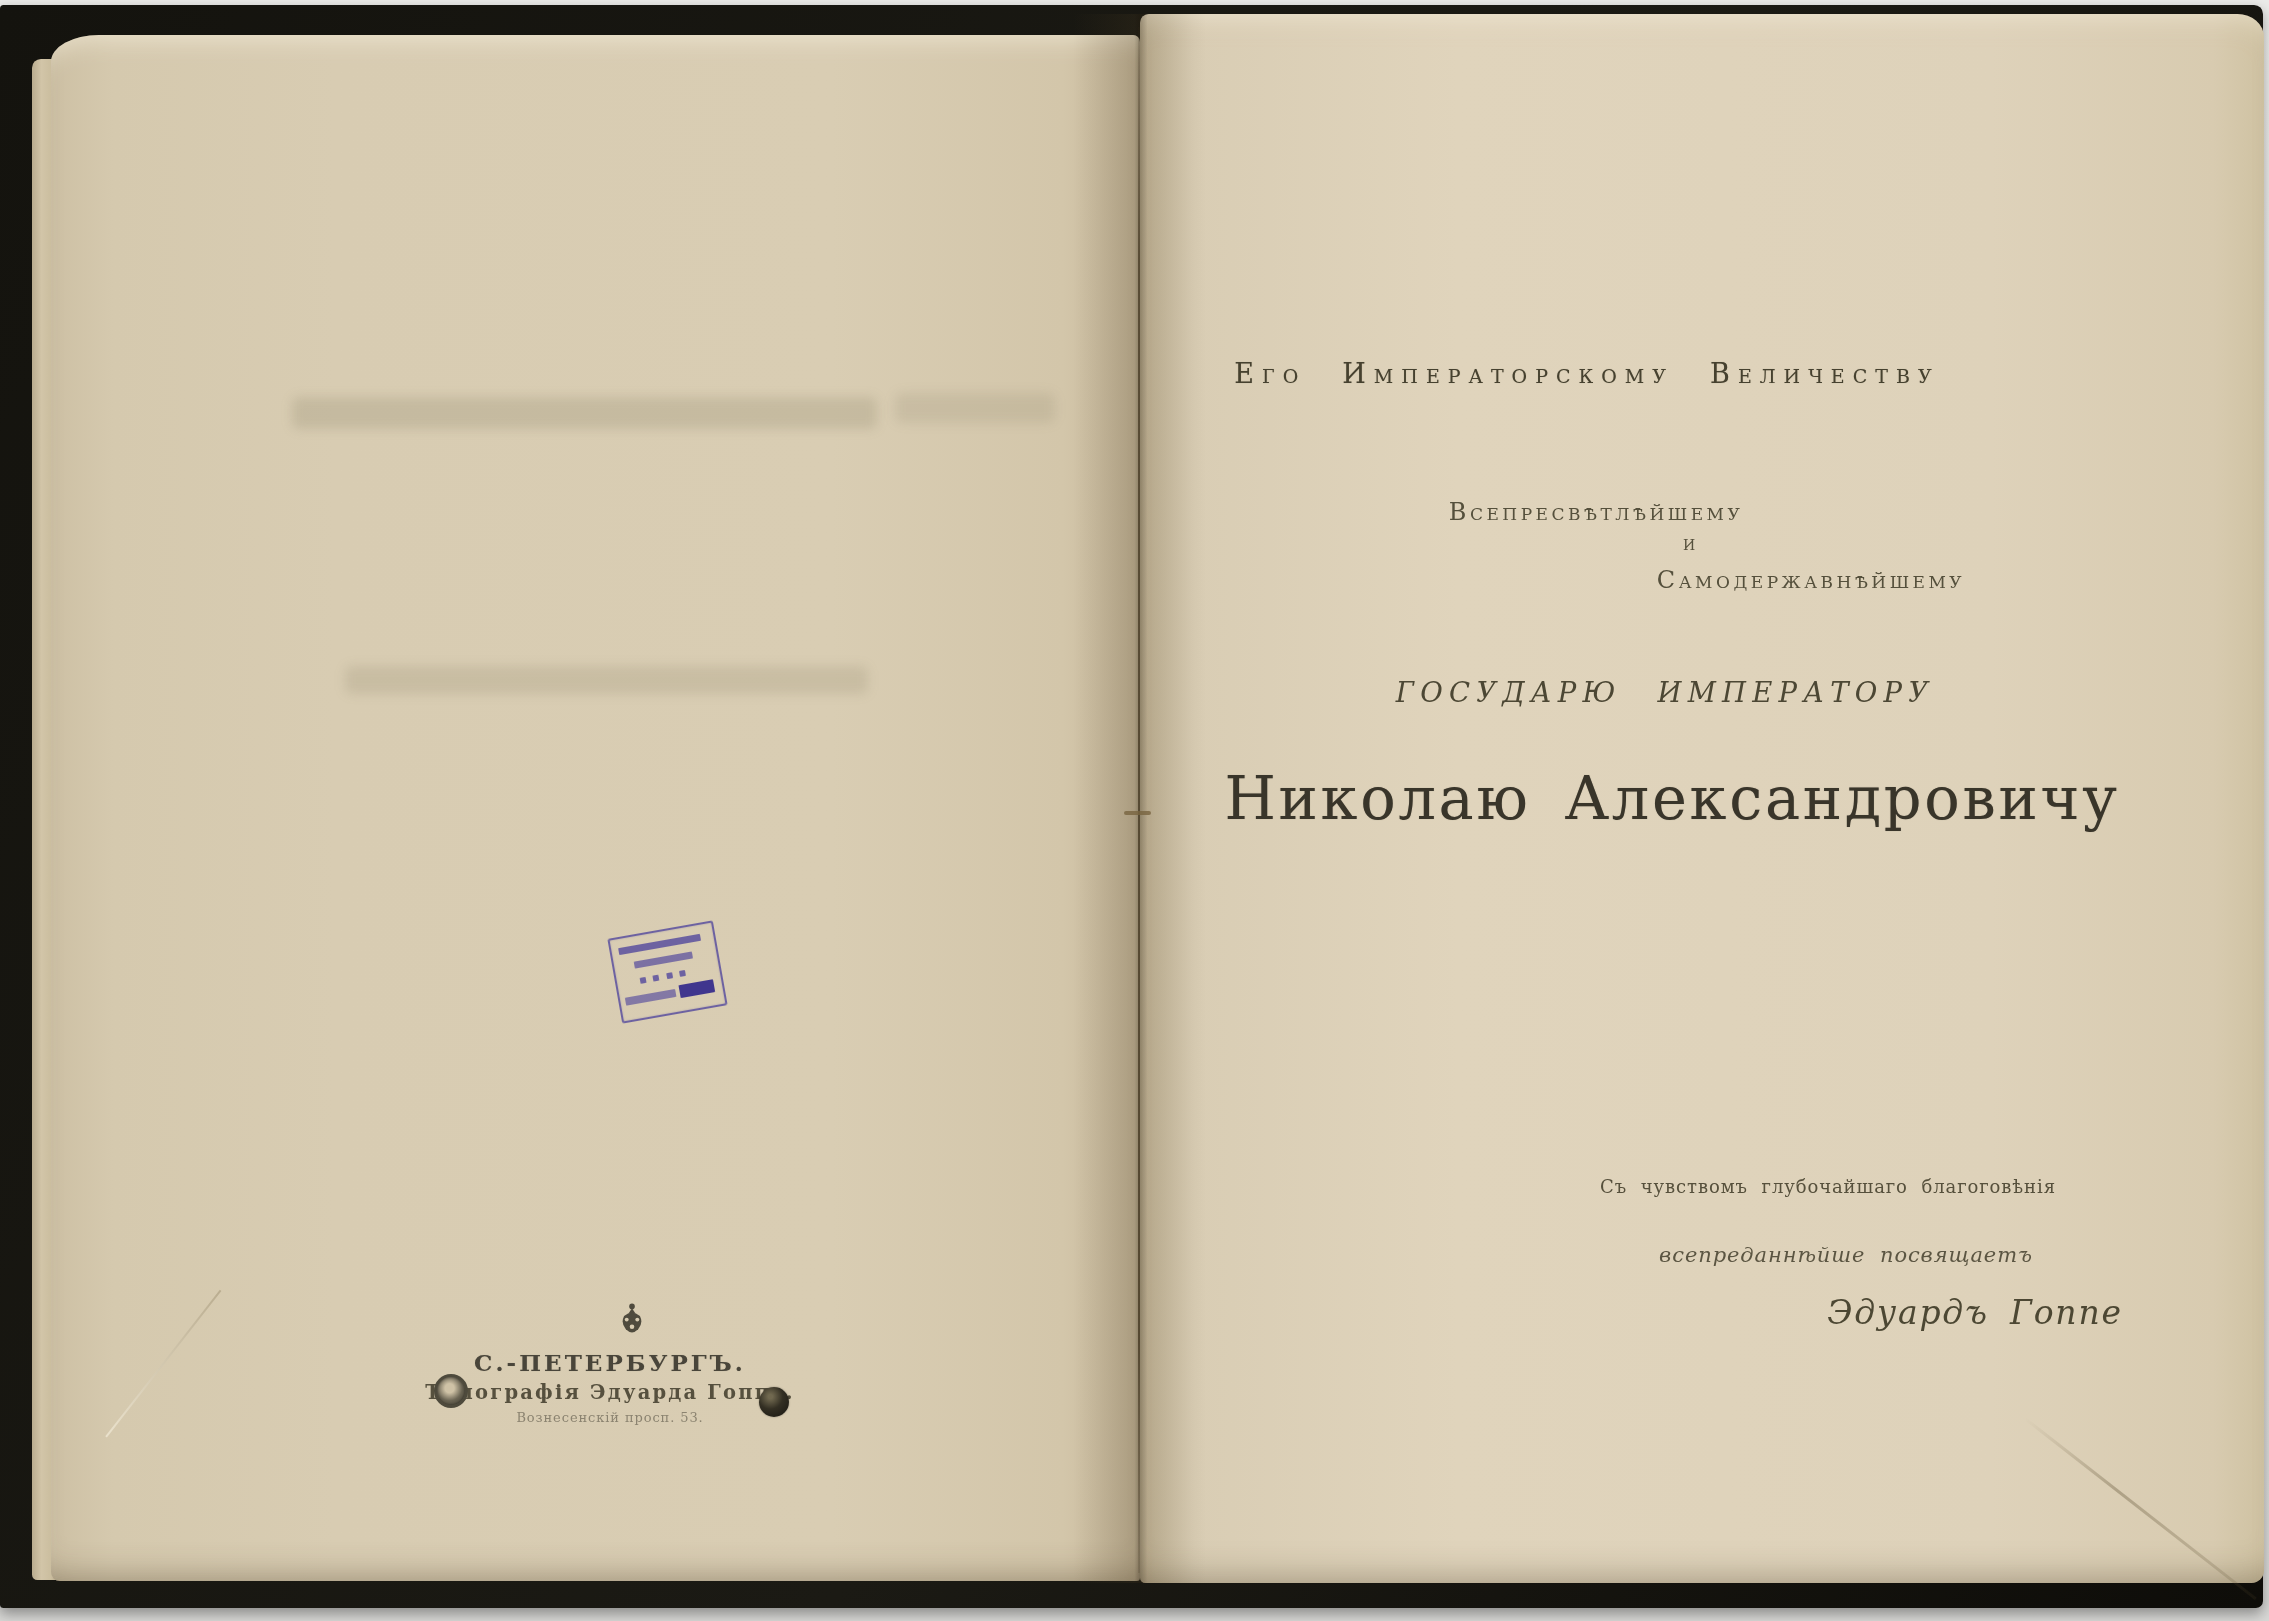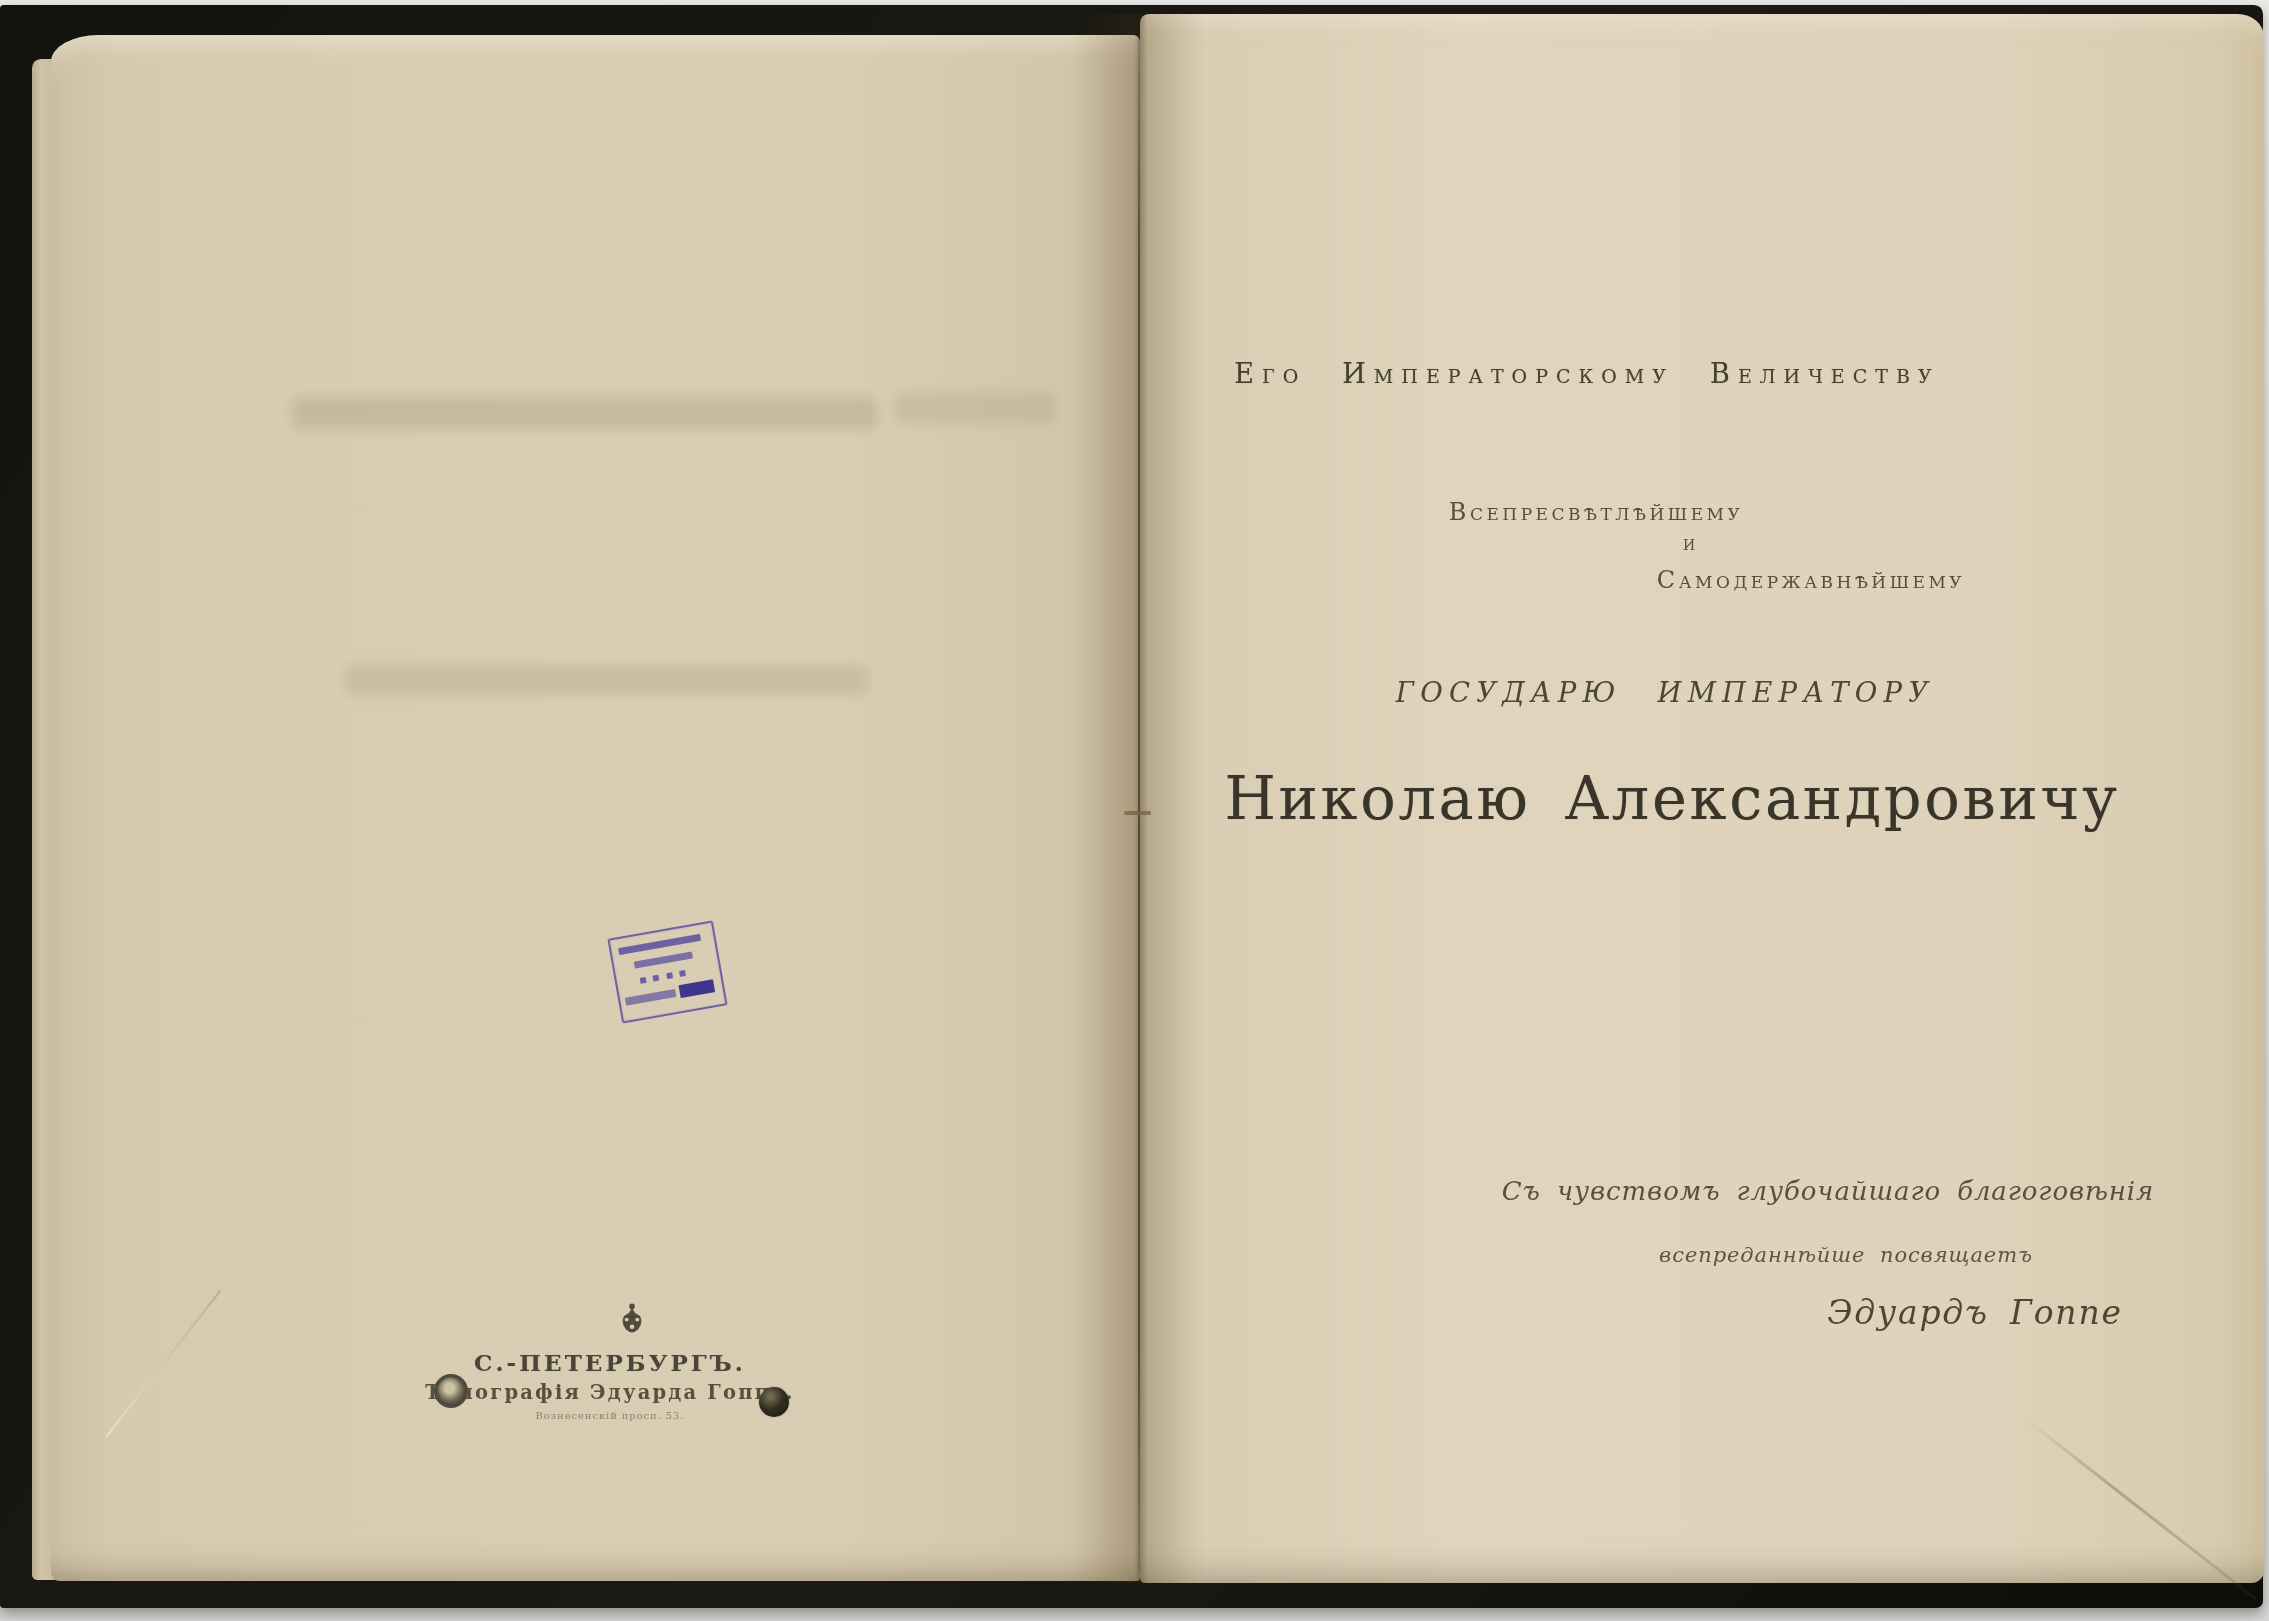--- a/index.html
+++ b/index.html
@@ -58,21 +58,21 @@
     text-shadow:0 0 0.9px rgba(85,80,62,.35);
   }
   .imprint-city{
     left:610px;top:1349px;font-size:23px;color:#49453a;letter-spacing:3.1px;font-weight:bold;
     text-shadow:0 0 0.9px rgba(73,69,58,.3);
   }
   .imprint-printer{
     left:610px;top:1381px;font-size:19.5px;color:#56503e;letter-spacing:2.2px;font-weight:bold;
   }
   .imprint-address{
-    left:610px;top:1410px;font-size:10px;color:#8b8370;letter-spacing:0.9px;
+    left:610px;top:1410px;font-size:13px;color:#8b8370;letter-spacing:0.9px;
   }
   .crest{position:absolute;left:617px;top:1300px;width:30px;height:41px;opacity:.88;}
   .medallion{position:absolute;border-radius:50%;}
   .medallion-left{
     left:434px;top:1374px;width:28px;height:28px;
     border:3.5px solid #4e4a3c;background:radial-gradient(circle at 45% 40%, #cfc2a6 20%, #6b6554 55%, #3c382c 100%);
     box-shadow:inset 0 0 2.7px rgba(0,0,0,.5);
   }
   .medallion-right{
     left:759px;top:1387px;width:30px;height:30px;
@@ -111,21 +111,21 @@
     left:1811px;top:566px;font-size:24px;color:#55503c;font-variant:small-caps;letter-spacing:3.5px;
   }
   .ded-sovereign{
     left:1665px;top:676px;font-size:27.5px;color:#4c4734;font-style:italic;letter-spacing:6.2px;word-spacing:21px;
   }
   .ded-name{
     left:1672px;top:764px;font-size:59px;color:#39352a;letter-spacing:2.7px;word-spacing:12.4px;
     text-shadow:0 0 0.9px rgba(57,53,42,.35);
   }
   .ded-feeling{
-    left:1828px;top:1176px;font-size:26px;color:#56503c;font-style:italic;letter-spacing:0.9px;word-spacing:7px;
+    left:1828px;top:1176px;font-size:18px;color:#56503c;letter-spacing:0.9px;word-spacing:7px;
   }
   .ded-devoted{
     left:1846px;top:1243px;font-size:21px;color:#5b5542;font-style:italic;letter-spacing:0.9px;word-spacing:7px;
   }
   .ded-signature{
     left:1975px;top:1293px;font-size:33px;color:#4c4733;font-style:italic;letter-spacing:1.8px;word-spacing:8.9px;text-align:center;
   }
   .corner-crease{
     position:absolute;left:2025px;top:1417px;width:293px;height:2.7px;
     background:linear-gradient(to right,rgba(92,78,48,0),rgba(92,78,48,.35) 40%,rgba(92,78,48,.15));

